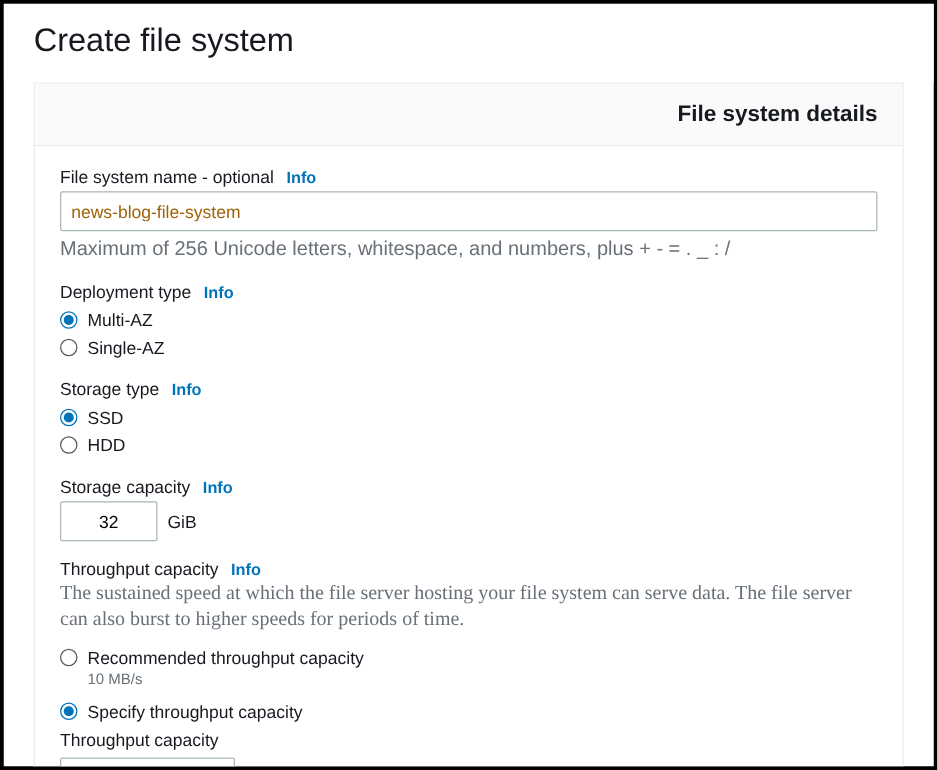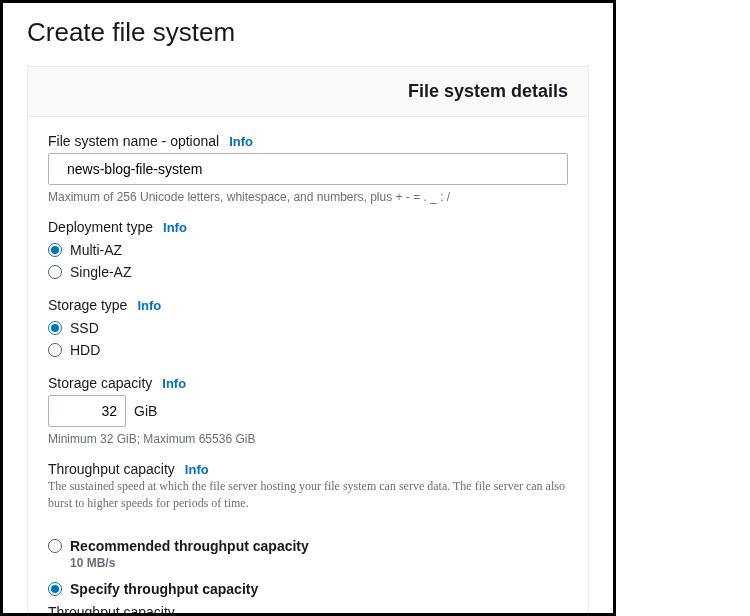--- a/index.html
+++ b/index.html
@@ -4,21 +4,21 @@
 <style>
   * { box-sizing: border-box; }
   body {
     margin: 0;
     font-family: "Amazon Ember", "Helvetica Neue", Arial, sans-serif;
     font-size: 14px;
     color: #16191f;
     background: #fff;
   }
   .frame {
-    width: 616px;
+    width: 750px;
     height: 616px;
     border: 3px solid #000;
     overflow: hidden;
     background: #fff;
     position: relative;
   }
   .page-header {
     padding: 14px 24px 18px;
     background: #fff;
   }
@@ -63,41 +63,41 @@
   .info-link {
     color: #0073bb;
     font-size: 13px;
     font-weight: 700;
     cursor: pointer;
     text-decoration: none;
   }
   .text-input {
     width: 100%;
     height: 32px;
-    padding: 4px 18px;
+    padding: 4px 8px;
     border: 1px solid #aab7b8;
     border-radius: 2px;
     font-size: 14px;
-    color: #000000;
+    color: #a16207;
     background: #fff;
   }
   .capacity-row { display: flex; align-items: center; gap: 8px; }
   .number-input {
     width: 78px;
     height: 32px;
     padding: 4px 8px;
     border: 1px solid #aab7b8;
     border-radius: 2px;
     font-size: 14px;
-    text-align: right;
+    text-align: center;
     background: #fff;
   }
   .unit { font-size: 14px; color: #16191f; }
   .hint {
-    font-size: 12px;
+    font-size: 16px;
     color: #687078;
     margin-top: 4px;
     line-height: 1.35;
   }
   .radio-group { margin-top: 4px; }
   .radio-row {
     display: flex;
     align-items: center;
     gap: 8px;
     padding: 3px 0;
@@ -207,31 +207,30 @@
 
         <div class="field-group">
           <div class="field-label-row">
             <span class="field-label">Storage capacity</span>
             <a class="info-link">Info</a>
           </div>
           <div class="capacity-row">
             <input type="text" class="number-input" value="32" style="">
             <span class="unit">GiB</span>
           </div>
-          <div class="hint">Minimum 32 GiB; Maximum 65536 GiB</div>
         </div>
 
         <div class="field-group">
           <div class="field-label-row" style="margin-bottom:1px;">
             <span class="field-label">Throughput capacity</span>
             <a class="info-link">Info</a>
           </div>
           <div class="hint" style="margin-top:0;font-family:Liberation Serif, serif;">The sustained speed at which the file server hosting your file system can serve data. The file server can also burst to higher speeds for periods of time.</div>
 
-          <div class="radio-group" style="margin-top:24px;font-weight:bold;">
+          <div class="radio-group" style="margin-top:8px;">
             <div class="radio-row">
               <span class="radio"></span>
               <span class="radio-label">Recommended throughput capacity</span>
             </div>
             <div class="sub-hint">10 MB/s</div>
 
             <div class="radio-row" style="margin-top:8px;">
               <span class="radio selected"></span>
               <span class="radio-label">Specify throughput capacity</span>
             </div>

